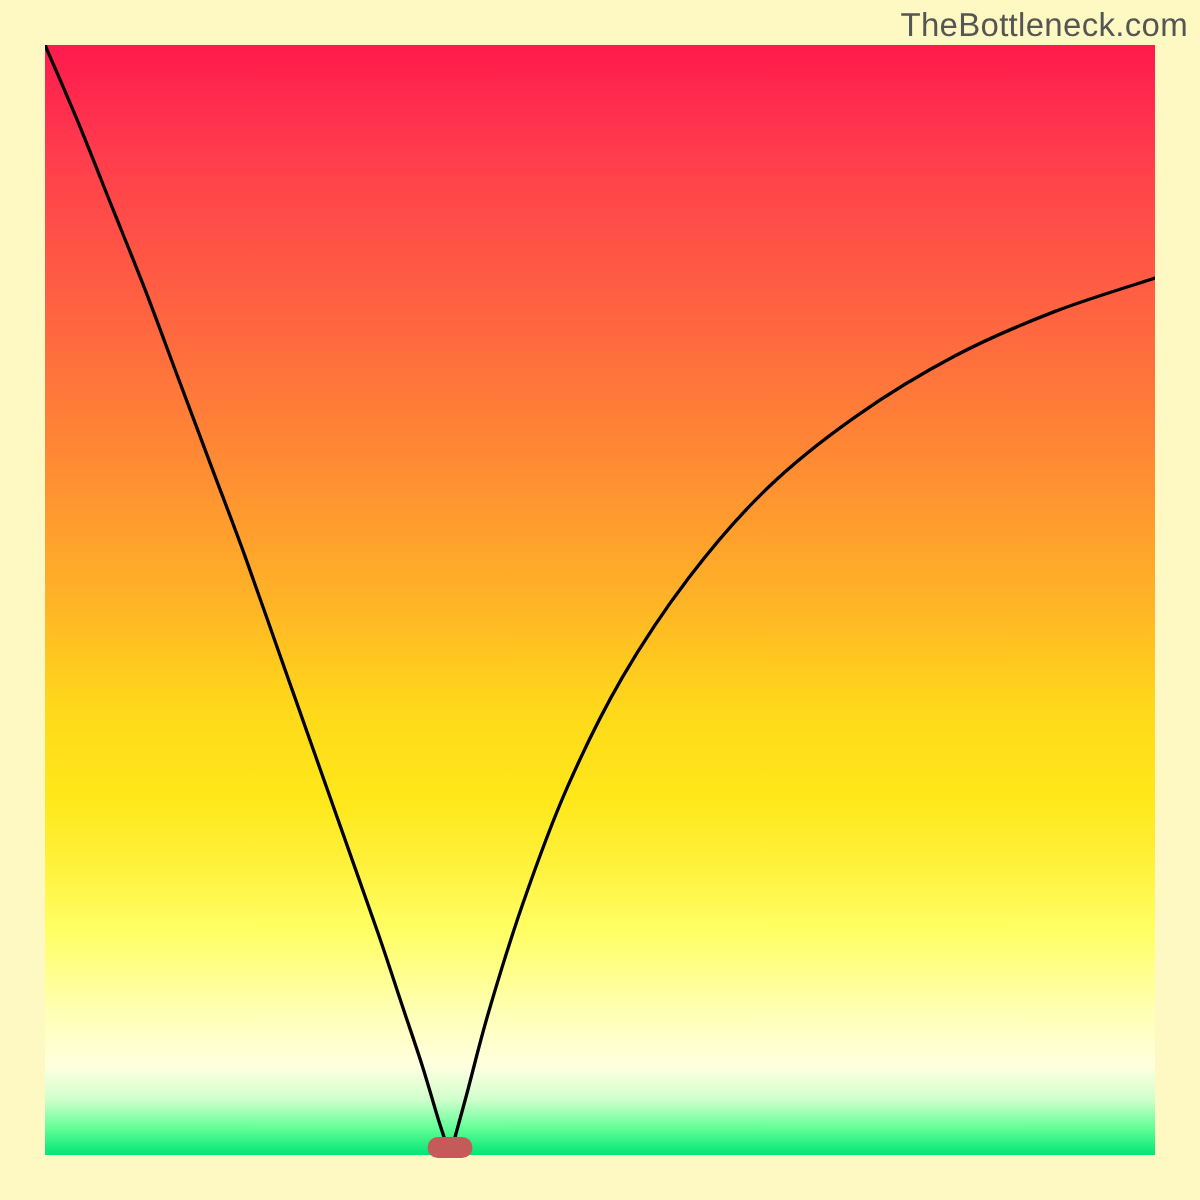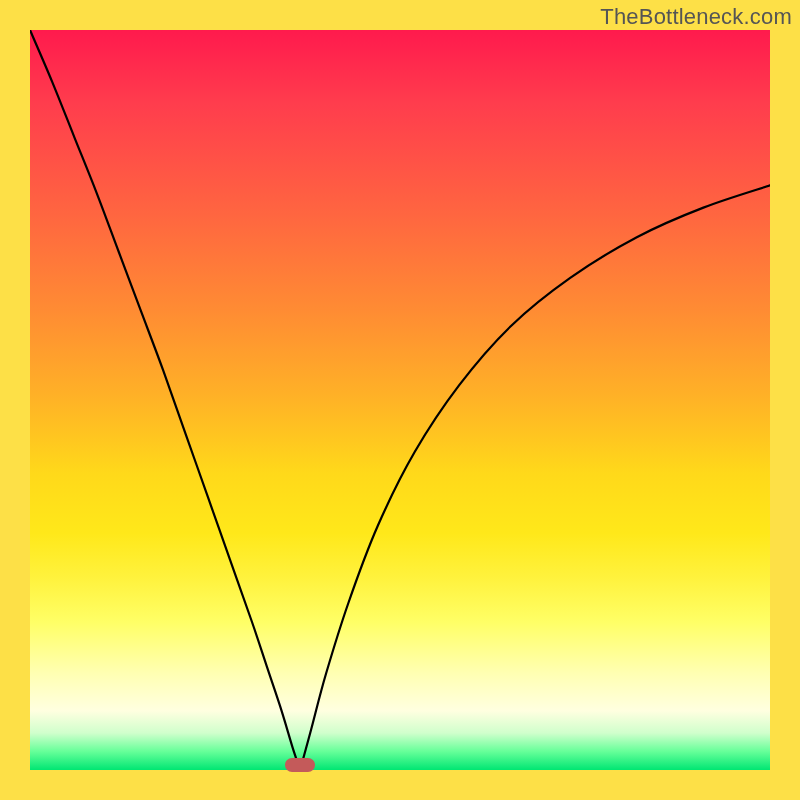--- a/index.html
+++ b/index.html
@@ -9,21 +9,21 @@
     height: 800px;
     background: #000;
     overflow: hidden;
   }
   .frame {
     position: absolute;
     top: 0;
     left: 0;
     width: 800px;
     height: 800px;
-    background: #fde047;
+    background: #fef9c3;
   }
   .gradient {
     position: absolute;
     top: 30px;
     left: 30px;
     width: 740px;
     height: 740px;
     background: linear-gradient(
       to bottom,
       #ff1a4d 0%,

